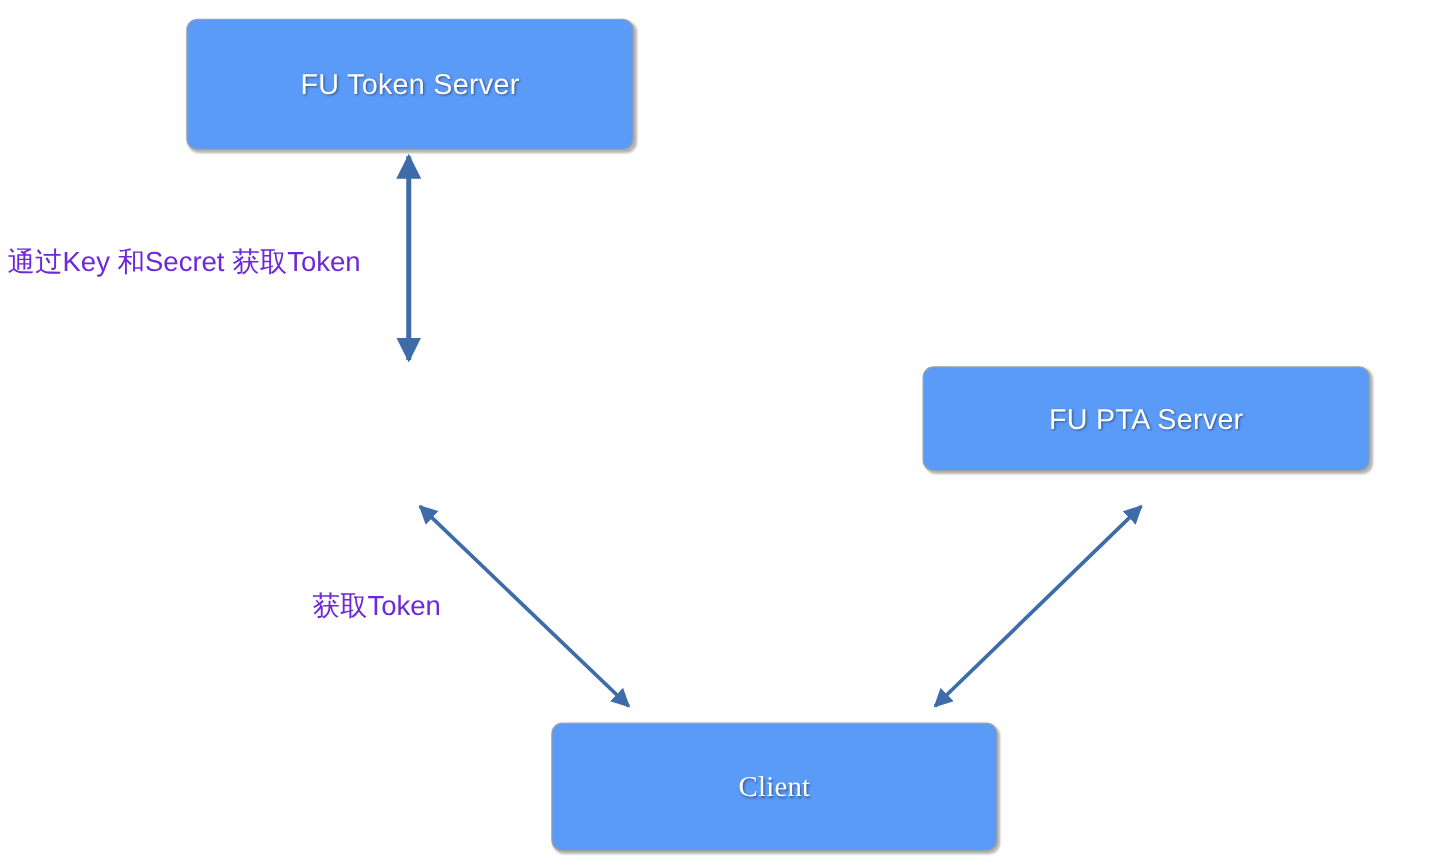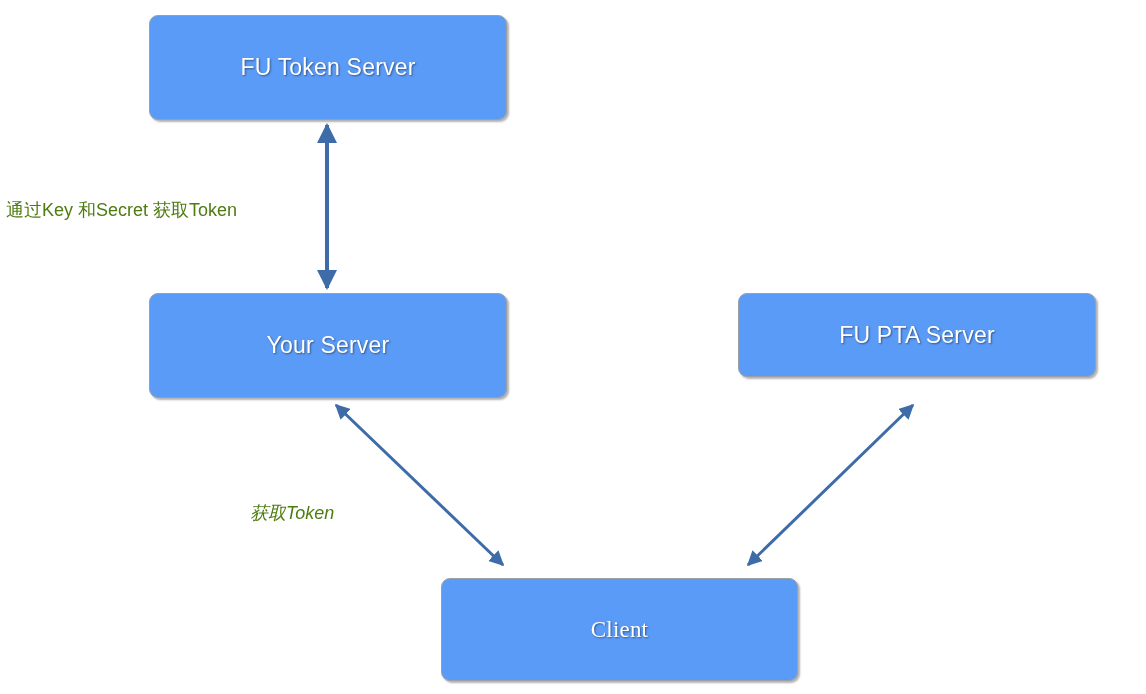--- a/index.html
+++ b/index.html
@@ -30,42 +30,42 @@
     color: #ffffff;
     font-size: 23px;
     font-weight: 400;
     letter-spacing: 0.2px;
     text-shadow: 1px 1px 2px rgba(0,0,0,0.45);
     white-space: nowrap;
     user-select: none;
   }
   .edge-label {
     position: absolute;
-    color: #4d7c0f;
-    font-size: 18px;
+    color: #6d28d9;
+    font-size: 22px;
     line-height: 22px;
     white-space: nowrap;
     user-select: none;
   }
   svg.edges {
     position: absolute;
     left: 0;
     top: 0;
     width: 1146px;
     height: 694px;
     overflow: visible;
   }
   
   #node-fu-token-server { left: 149px;  top: 15px;  width: 358px; height: 105px; }
   #node-your-server     { left: 149px;  top: 293px; width: 358px; height: 105px; }
   #node-fu-pta-server   { left: 738px;  top: 293px; width: 358px; height: 84px; }
   #node-client          { left: 441px;  top: 578px; width: 357px; height: 103px; font-family: Liberation Serif, serif; }
   
   #label-token-exchange { left: 6px;   top: 199px; }
-  #label-get-token      { left: 250px; top: 502px; font-style: italic; }
+  #label-get-token      { left: 250px; top: 474px; }
   #label-send-pta       { left: 880px; top: 486px; }
 </style>
 </head>
 <body>
 
 <div id="canvas">
 
   <svg class="edges" viewBox="0 0 1146 694" xmlns="http://www.w3.org/2000/svg">
     <defs>
       <marker id="arrow-end" viewBox="0 0 10 10" refX="9" refY="5" markerWidth="5" markerHeight="5" orient="auto-start-reverse">
@@ -80,23 +80,20 @@
 
     <line x1="503" y1="565" x2="336" y2="405" stroke="#3d6ca8" stroke-width="3" marker-start="url(#arrow-start)" marker-end="url(#arrow-end)"></line>
 
     <line x1="748" y1="565" x2="913" y2="405" stroke="#3d6ca8" stroke-width="3" marker-start="url(#arrow-start)" marker-end="url(#arrow-end)"></line>
   </svg>
 
   <div class="node" id="node-fu-token-server">
     <span class="node-label">FU Token Server</span>
   </div>
 
-  <div class="node" id="node-your-server">
-    <span class="node-label">Your Server</span>
-  </div>
 
   <div class="node" id="node-fu-pta-server">
     <span class="node-label">FU PTA Server</span>
   </div>
 
   <div class="node" id="node-client">
     <span class="node-label">Client</span>
   </div>
 
   <div class="edge-label" id="label-token-exchange">通过Key 和Secret 获取Token</div>

